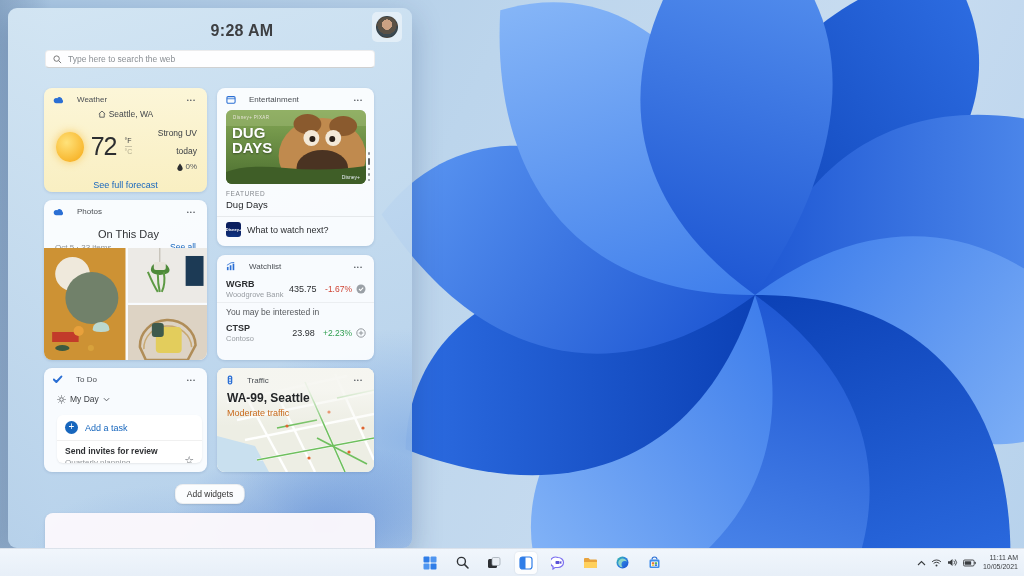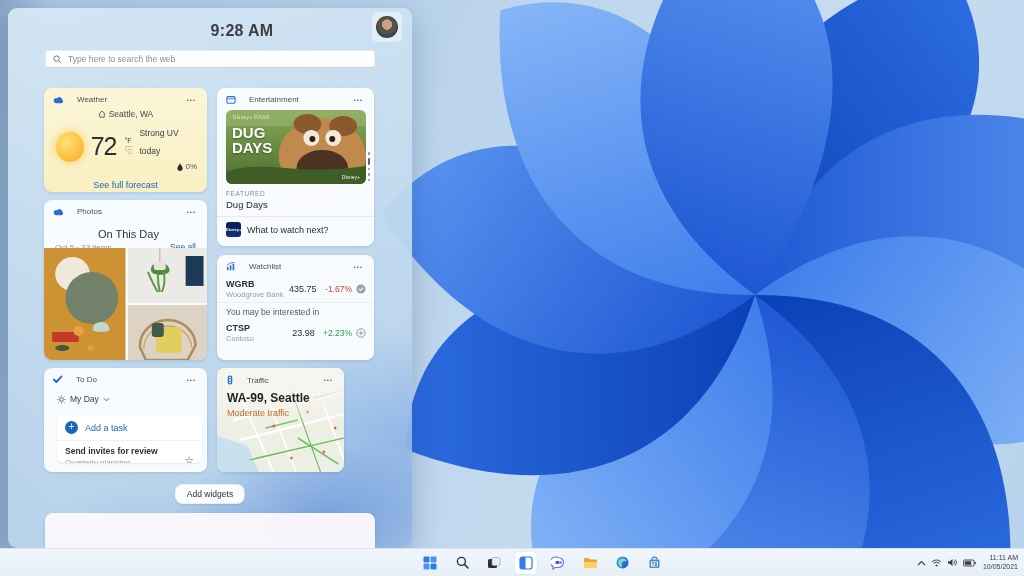--- a/index.html
+++ b/index.html
@@ -45,21 +45,21 @@
   
   .card.weather { background:linear-gradient(180deg,#fcf6d8 0%,#f9efc2 100%); }
   .w-loc { display:flex; align-items:center; gap:3px; justify-content:center; font-size:8.5px; color:#43474c; margin-top:1px; }
   .w-main { display:flex; align-items:center; padding:3px 10px 0 12px; gap:7px; }
   .w-sun { width:30px; height:30px; border-radius:50%;
     background:radial-gradient(circle at 38% 35%, #ffe27a, #f8b62d 75%); box-shadow:0 0 8px rgba(250,190,60,.75); }
   .w-temp { font-size:25px; font-weight:400; color:#2c2e31; letter-spacing:-1px; }
   .w-units { display:flex; flex-direction:column; font-size:7px; line-height:8px; margin-left:1px; }
   .w-unit-f { color:#3a3d40; border-bottom:1px solid #c9c3a6; padding-bottom:1px; }
   .w-unit-c { color:#b1ab8e; padding-top:1px; }
-  .w-right { margin-left:auto; }
+  .w-right { margin-left:auto; text-align:right; }
   .w-cond { font-size:8.5px; color:#3c4045; }
   .w-precip { font-size:8px; color:#55595e; margin-top:4px; display:flex; justify-content:flex-end; align-items:center; gap:2px; }
   .w-link { text-align:center; font-size:9px; color:#1766bd; margin-top:9px; }
 
   
   .poster { margin:2px 8px 0 9px; border-radius:6px; overflow:hidden; position:relative; height:74px; }
   .feat-label { font-size:6.5px; color:#85898e; letter-spacing:.6px; padding:6px 0 2px 9px; }
   .feat-title { font-size:9.5px; color:#26282b; padding-left:9px; }
   .ent-divider { height:1px; background:rgba(0,0,0,.07); margin-top:6px; }
   .ent-prompt { display:flex; align-items:center; gap:6px; padding:5px 9px; }
@@ -413,21 +413,21 @@
           <span class="task-texts">
             <div class="task-title">Send invites for review</div>
             <div class="task-sub">Quarterly planning</div>
           </span>
           <span class="star">☆</span>
         </div>
       </div>
 
     </div>
 
-    <div class="card traffic" style="left:209px; top:360px; width:127px; height:104px;">
+    <div class="card traffic" style="left:209px; top:360px; width:157px; height:104px;">
       <div class="traffic-map">
         <svg width="100%" height="100%" viewBox="0 0 157 104" preserveAspectRatio="none">
           <rect width="157" height="104" fill="#edeee4"></rect>
           <path d="M0 68 L38 78 L52 104 L0 104 Z" fill="#c9e0ef"></path>
           <g stroke="#ffffff" stroke-width="2.4" opacity=".95">
             <path d="M30 30 L70 104"></path>
               <path d="M58 22 L98 104"></path>
               <path d="M88 14 L128 104"></path>
             <path d="M118 6 L157 92"></path>
               <path d="M20 52 L157 24"></path>

